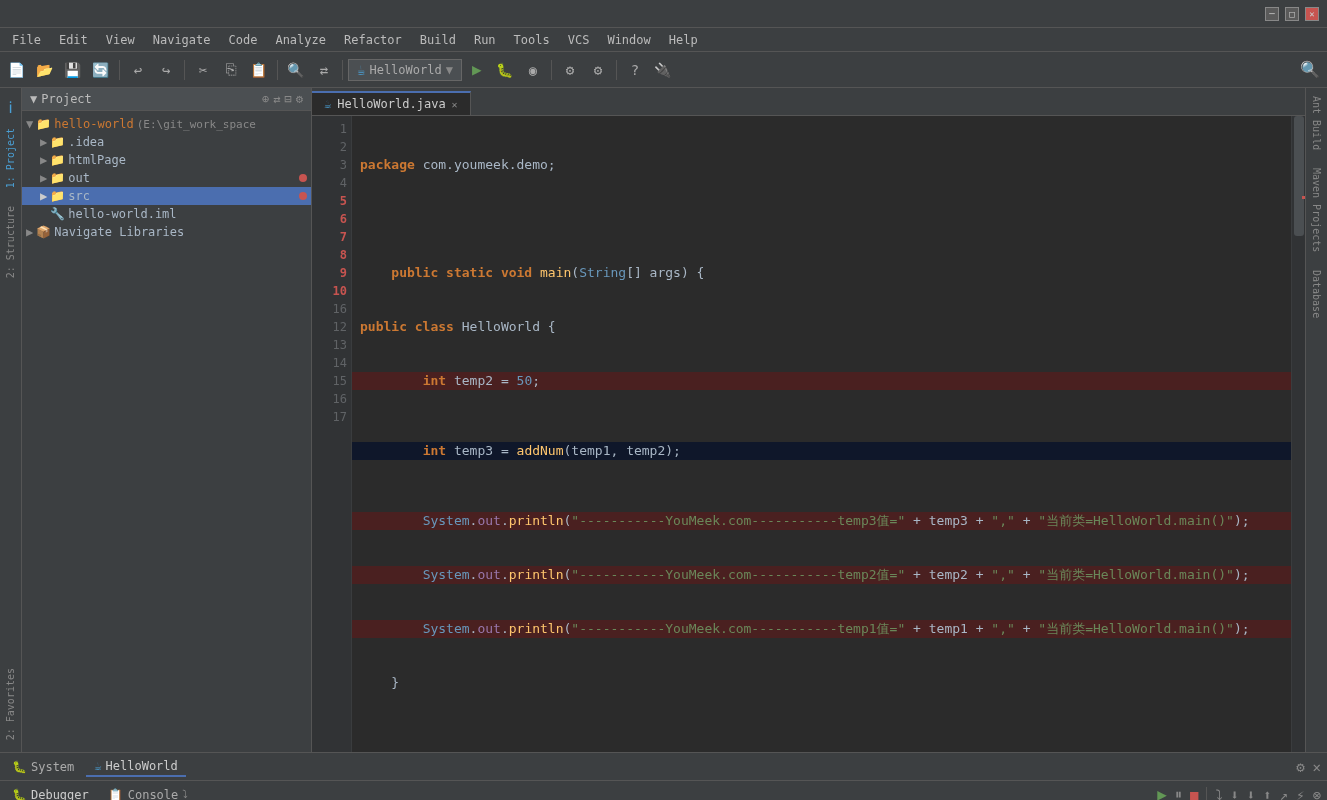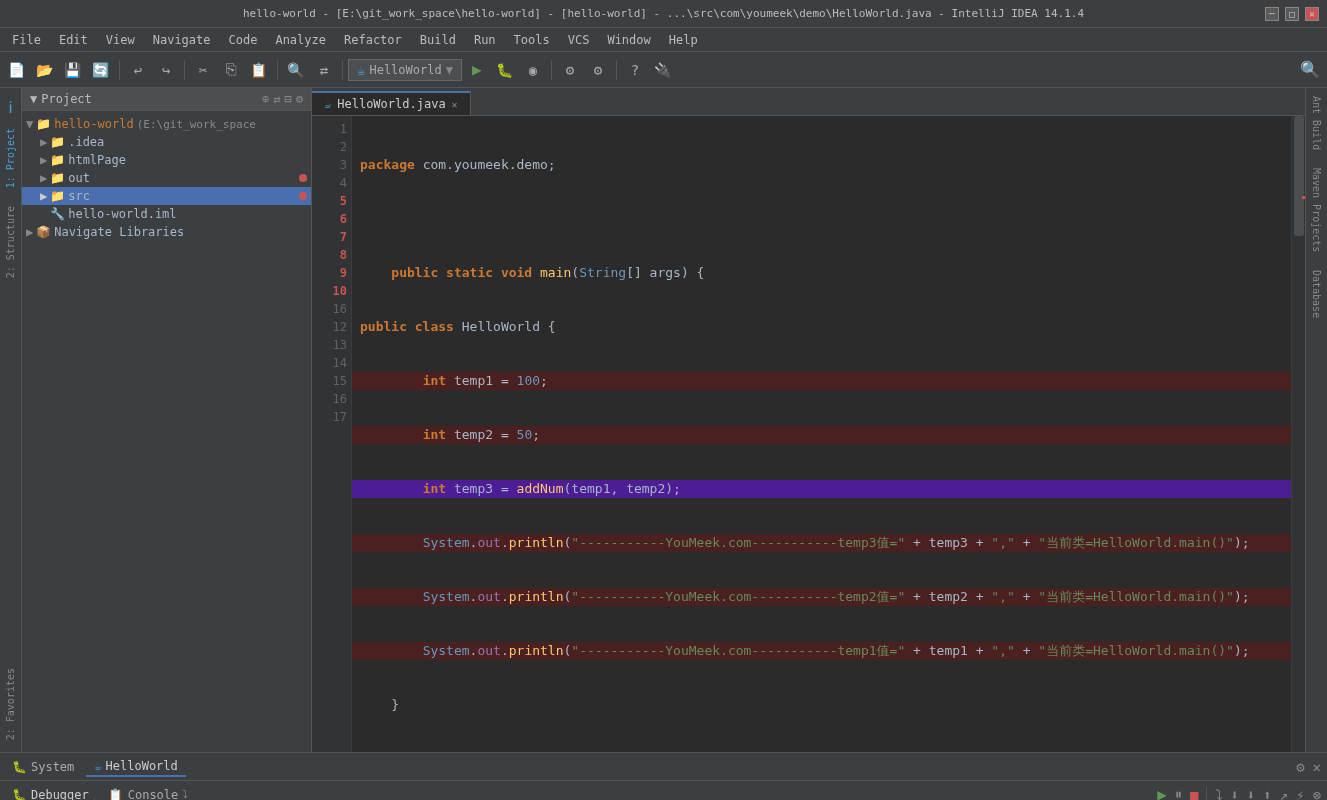--- a/index.html
+++ b/index.html
@@ -307,21 +307,20 @@
       position: absolute;
       right: 0;
       width: 3px;
       background: #c75450;
     }
   </style>
 </head>
 <body>
 
 <div id="title-bar">
-  <span style="font-size:11px;color:#bbb;">hello-world - [E:\git_work_space\hello-world] - [hello-world] - ...\src\com\youmeek\demo\HelloWorld.java - IntelliJ IDEA 14.1.4</span>
   <div class="window-controls">
     <div class="win-btn">─</div>
     <div class="win-btn">□</div>
     <div class="win-btn" style="background:#c75450;">✕</div>
   </div>
 </div>
 
 <div id="menu-bar">
   <span class="menu-item">File</span>
   <span class="menu-item">Edit</span>
@@ -499,23 +498,22 @@
         <div style="line-height:18px;">15</div>
         <div style="line-height:18px;">16</div>
         <div style="line-height:18px;">17</div>
       </div>
 
       <div id="code-area">
         <div style="line-height:18px;"><span class="kw">package</span> <span class="pkg">com.youmeek.demo</span>;</div>
         <div style="line-height:18px;">&nbsp;</div>
         <div style="line-height:18px;">    <span class="kw">public static void</span> <span class="method">main</span>(<span class="type">String</span>[] args) {</div>
         <div style="line-height:18px;"><span class="kw">public class</span> <span style="color:#a9b7c6;">HelloWorld</span> {</div>
-        <div style="line-height:18px;background:#4a2020;display:block;margin:0 -8px;padding:0 8px;">        <span class="kw">int</span> <span class="var">temp1</span> = <span class="num">100</span>;</div>
         <div style="line-height:18px;background:#4a2020;display:block;margin:0 -8px;padding:0 8px;">        <span class="kw">int</span> <span class="var">temp2</span> = <span class="num">50</span>;</div>
-        <div style="line-height:18px;background:#4c1d95;display:block;margin:0 -8px;padding:0 8px;">        <span class="kw">int</span> <span class="var">temp3</span> = <span class="method">addNum</span>(temp1, temp2);</div>
+        <div style="line-height:18px;background:#0f172a;display:block;margin:16px -8px;padding:0 8px;">        <span class="kw">int</span> <span class="var">temp3</span> = <span class="method">addNum</span>(temp1, temp2);</div>
         <div style="line-height:18px;background:#4a2020;display:block;margin:0 -8px;padding:0 8px;">        <span class="type">System</span>.<span style="color:#9876aa;">out</span>.<span class="method">println</span>(<span class="str">"-----------YouMeek.com-----------temp3值="</span> + temp3 + <span class="str">","</span> + <span class="str">"当前类=HelloWorld.main()"</span>);</div>
         <div style="line-height:18px;background:#4a2020;display:block;margin:0 -8px;padding:0 8px;">        <span class="type">System</span>.<span style="color:#9876aa;">out</span>.<span class="method">println</span>(<span class="str">"-----------YouMeek.com-----------temp2值="</span> + temp2 + <span class="str">","</span> + <span class="str">"当前类=HelloWorld.main()"</span>);</div>
         <div style="line-height:18px;background:#4a2020;display:block;margin:0 -8px;padding:0 8px;">        <span class="type">System</span>.<span style="color:#9876aa;">out</span>.<span class="method">println</span>(<span class="str">"-----------YouMeek.com-----------temp1值="</span> + temp1 + <span class="str">","</span> + <span class="str">"当前类=HelloWorld.main()"</span>);</div>
         <div style="line-height:18px;">    }</div>
         <div style="line-height:18px;">&nbsp;</div>
         
         
         
         
         

